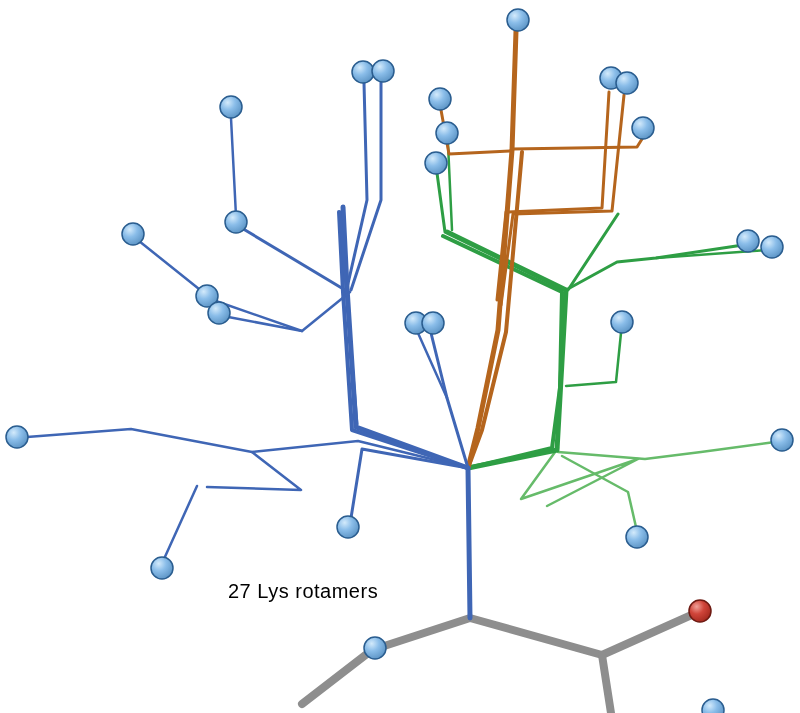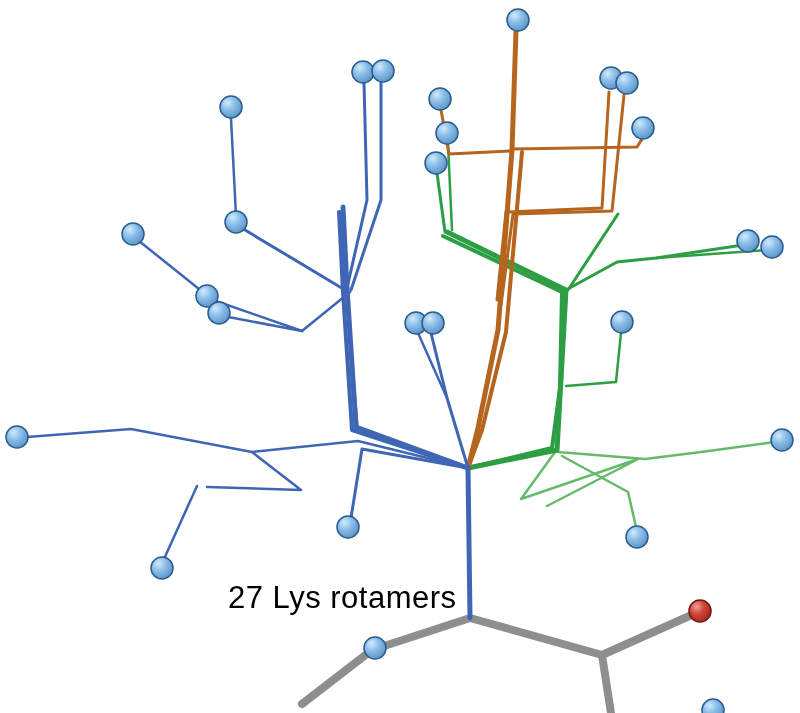--- a/index.html
+++ b/index.html
@@ -18,21 +18,21 @@
   svg.molecule {
     position: absolute;
     left: 0;
     top: 0;
     display: block;
   }
   .rotamer-label {
     position: absolute;
     left: 228px;
     top: 580px;
-    font-size: 31px;
+    font-size: 20px;
     color: #000000;
     letter-spacing: 0.5px;
     white-space: nowrap;
     user-select: none;
   }
 </style>
 </head>
 <body>
 
 <div class="viewport">

